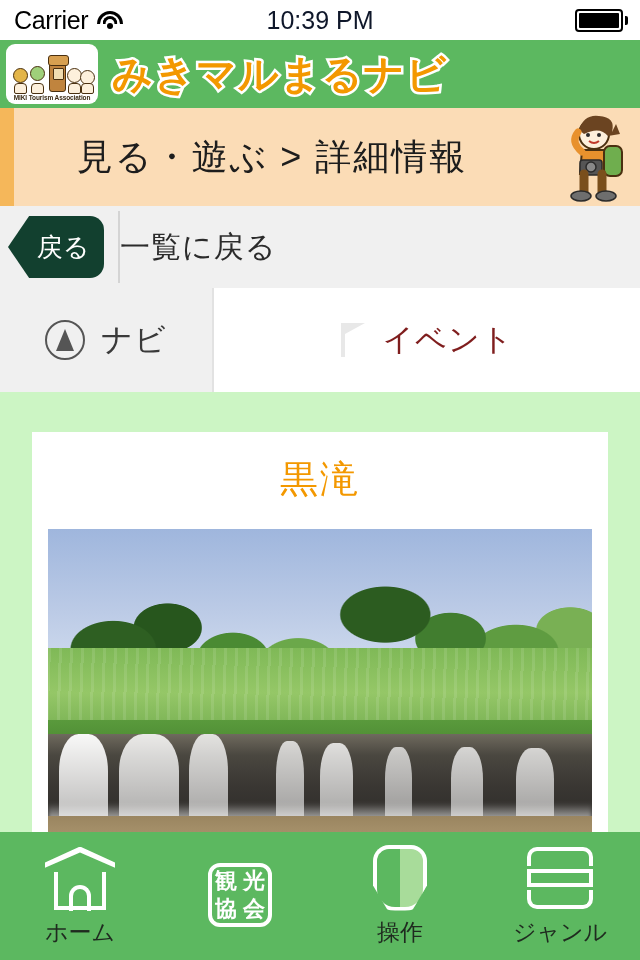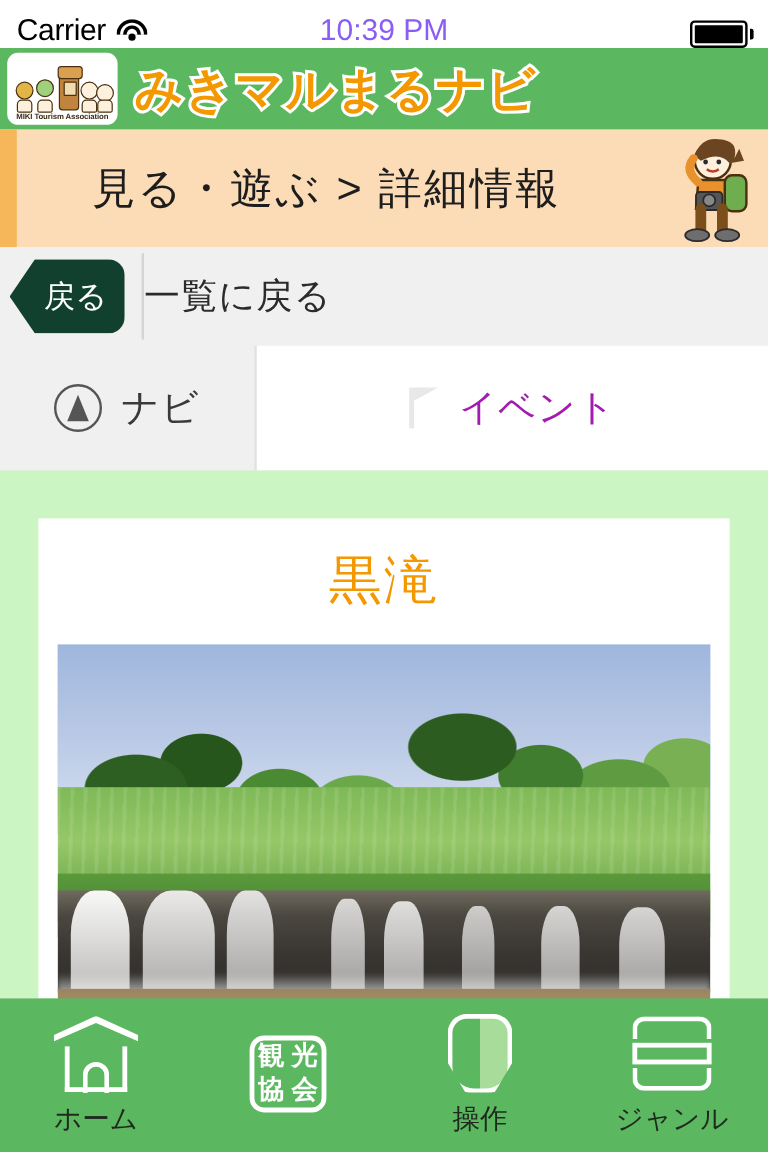--- a/index.html
+++ b/index.html
@@ -7,39 +7,39 @@
   body {
     font-family: "Liberation Sans", "DejaVu Sans", sans-serif;
     background: #ffffff;
     overflow: hidden;
   }
   .phone { position: relative; width: 640px; height: 960px; background: #eef0ef; }
 
   
   .statusbar {
     height: 40px; background: #ffffff;
-    display: flex; align-items: flex-end; position: relative;
+    display: flex; align-items: center; position: relative;
   }
   .sb-left { display: flex; align-items: center; gap: 9px; padding-left: 14px; }
   .sb-carrier { font-size: 25px; color: #000; letter-spacing: -0.3px; }
   .wifi { width: 26px; height: 19px; position: relative; }
   .wifi i {
     position: absolute; left: 50%; border: 3px solid #000;
     border-bottom: none; border-radius: 50% 50% 0 0 / 100% 100% 0 0;
     transform: translateX(-50%);
   }
   .wifi i.a { width: 26px; height: 13px; top: 0; }
   .wifi i.b { width: 15px; height: 8px; top: 5px; }
   .wifi i.c {
     width: 6px; height: 6px; top: 12px; border: none;
     background: #000; border-radius: 50%;
   }
   .sb-time {
     position: absolute; left: 0; right: 0; text-align: center;
-    font-size: 25px; color: #8b5cf6; font-weight: 400;
+    font-size: 25px; color: #0f172a; font-weight: 400;
   }
   .sb-right { margin-left: auto; padding-right: 12px; display: flex; align-items: center; }
   .batt { width: 48px; height: 23px; border: 2px solid #000; border-radius: 4px; padding: 2px; }
   .batt span { display: block; height: 100%; background: #000; border-radius: 1px; }
   .batt-cap { width: 3px; height: 9px; background: #000; border-radius: 0 2px 2px 0; margin-left: 2px; }
 
   
   .appheader {
     height: 68px; background: #5cb860;
     display: flex; align-items: center; padding-left: 6px;
@@ -114,21 +114,21 @@
     letter-spacing: 1px; padding-right: 90px;
   }
 
   
   .tabs { height: 104px; display: flex; background: #f0f0f0; }
   .tab {
     display: flex; align-items: center; justify-content: center; gap: 16px;
     font-size: 31px; letter-spacing: 1px;
   }
   .tab.nav { width: 212px; background: #f0f0f0; color: #3a3a3a; }
-  .tab.rest { flex: 1; background: #ffffff; color: #a21caf; }
+  .tab.rest { flex: 1; background: #ffffff; color: #7f1d1d; }
   .tab-sep { width: 2px; background: #e2e2e2; }
   .ico-nav {
     width: 40px; height: 40px; border: 2.5px solid #555; border-radius: 50%;
     position: relative;
   }
   .ico-nav::after {
     content: ""; position: absolute; left: 50%; top: 50%;
     transform: translate(-50%, -50%);
     border-left: 9px solid transparent; border-right: 9px solid transparent;
     border-bottom: 22px solid #555;
@@ -147,21 +147,21 @@
   .ico-ticket b:nth-child(1) { width: 7px; }
   .ico-ticket b:nth-child(2) { width: 26px; clip-path: polygon(0 0, 100% 0, 70% 50%, 100% 100%, 0 100%); }
 
   
   .content {
     position: absolute; left: 0; right: 0; top: 392px; bottom: 128px;
     background: #ccf5c4; padding: 40px 32px 0 32px;
   }
   .card { background: #ffffff; padding: 22px 0 0 0; height: 100%; }
   .card-title {
-    text-align: center; font-size: 44px; color: #f39800; letter-spacing: 2px;
+    text-align: center; font-size: 38px; color: #f39800; letter-spacing: 2px;
     margin-bottom: 24px;
   }
   .photo-wrap { margin: 0 16px; }
   .photo {
     width: 100%; height: 330px; position: relative; overflow: hidden;
     background: linear-gradient(#b8c9e6 0%, #c3d2ea 30%, #cfdaee 45%, #cfdaee 48%, #ffffff 48%);
   }
   .sky {
     position: absolute; inset: 0 0 54% 0;
     background: linear-gradient(#9fb6dd 0%, #bccbe6 55%, #d4dff0 100%);

